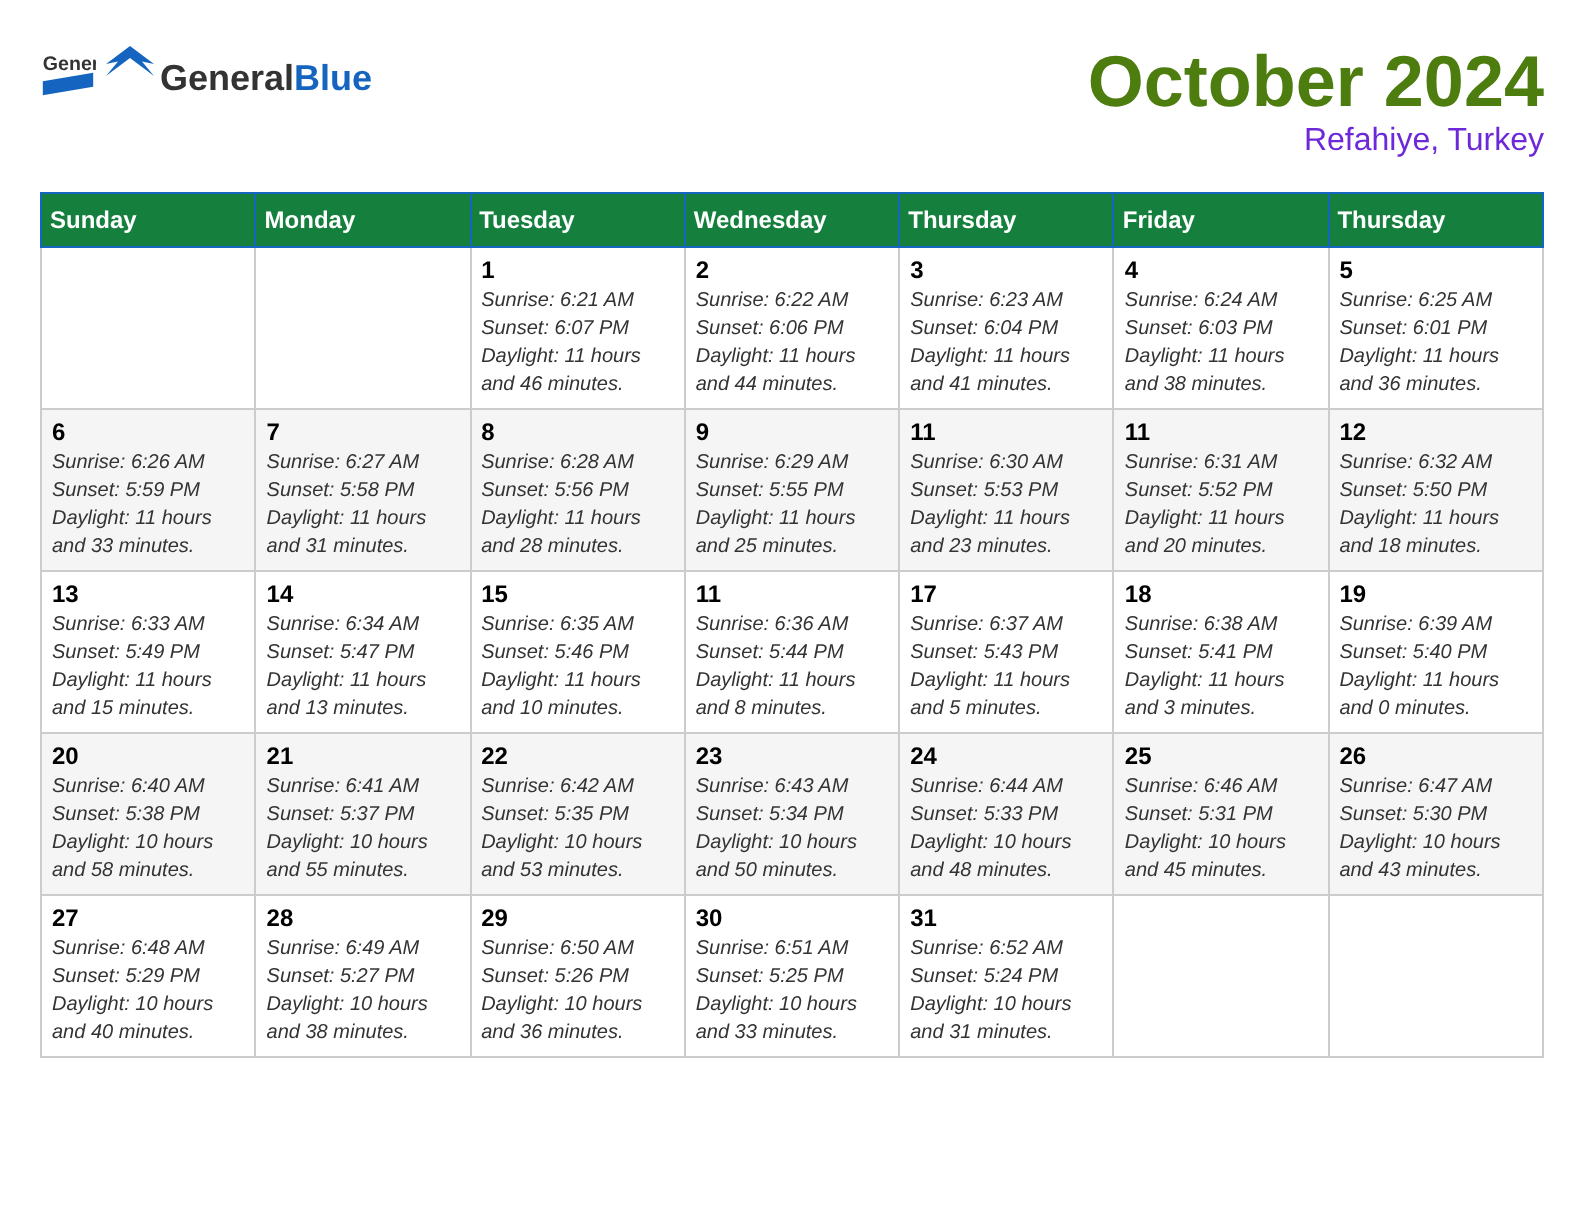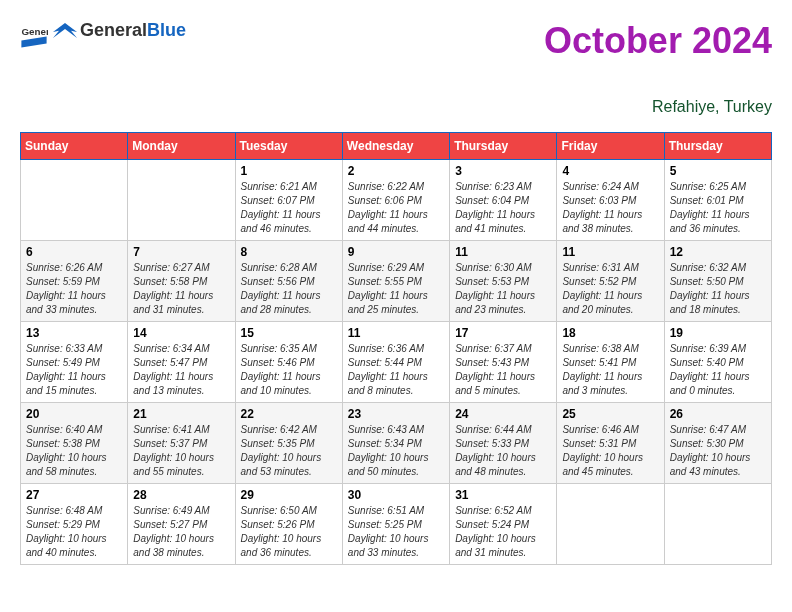--- a/index.html
+++ b/index.html
@@ -30,34 +30,33 @@
       width: 28px;
       height: 28px;
       margin-right: 2px;
     }
     .title-area {
       text-align: right;
     }
     .month-title {
       font-size: 36px;
       font-weight: bold;
-      color: #a21caf;
+      color: #4d7c0f;
     }
     .location-title {
       font-size: 16px;
-      color: #14532d;
-      margin-top: 36px;
+      color: #6d28d9;
     }
     .calendar {
       width: 100%;
       border-collapse: collapse;
       font-size: 11px;
     }
     .calendar th {
-      background: #ef4444;
+      background: #15803d;
       color: #fff;
       padding: 6px 4px;
       text-align: left;
       font-size: 12px;
       font-weight: bold;
       border: 1px solid #1565C0;
     }
     .calendar td {
       border: 1px solid #ccc;
       padding: 4px 5px;
@@ -90,21 +89,21 @@
 </head>
 <body>
 
 <div class="header">
   <div class="logo">
     <svg class="logo-icon" viewBox="0 0 40 40" xmlns="http://www.w3.org/2000/svg">
       <text x="2" y="20" font-size="14" font-weight="bold" fill="#333">General</text>
       <polygon points="2,28 38,22 38,32 2,38" fill="#1565C0"></polygon>
     </svg>
     <div>
-      <div style="display:flex; align-items:flex-start;">
+      <div style="display:flex; align-items:flex-end;">
         <svg width="30" height="30" viewBox="0 0 50 50">
           <polygon points="25,5 45,20 35,18 45,30 25,15 5,30 15,18 5,20" fill="#1565C0"></polygon>
         </svg>
         <span class="logo-text">
           <span class="logo-general">General</span><span class="logo-blue">Blue</span>
         </span>
       </div>
     </div>
   </div>
   <div class="title-area">

